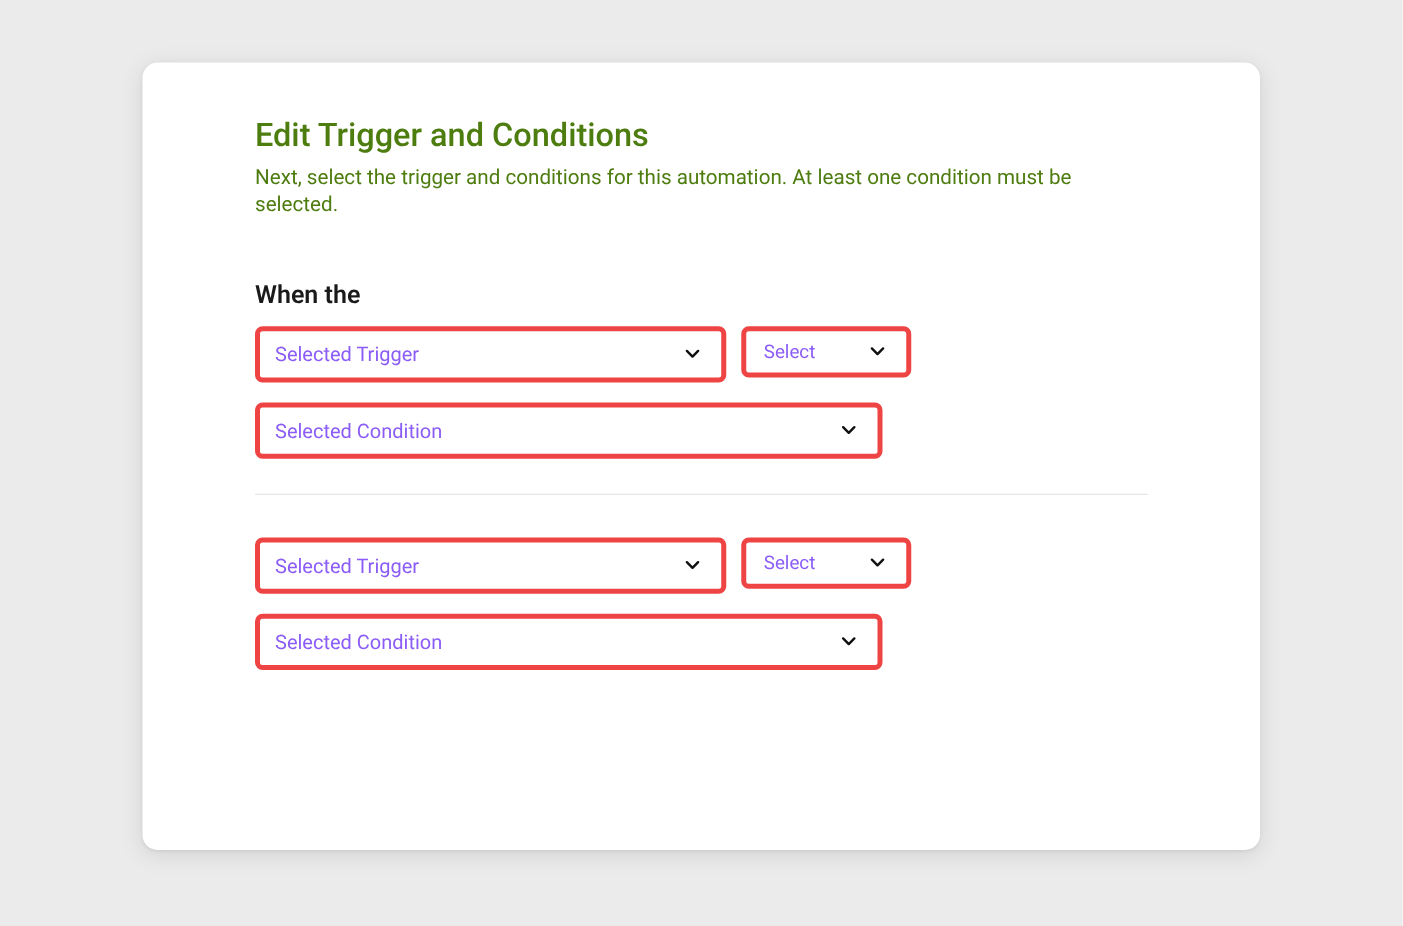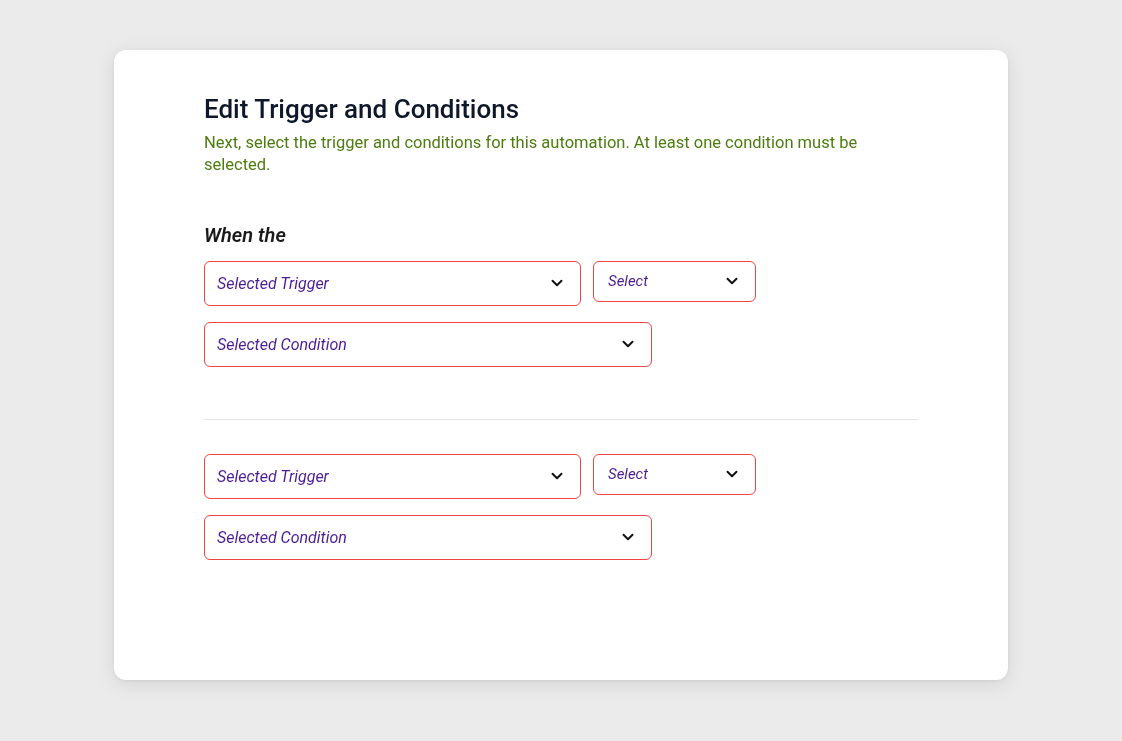--- a/index.html
+++ b/index.html
@@ -21,35 +21,34 @@
       background: #ffffff;
       border-radius: 12px;
       width: 894px;
       min-height: 630px;
       padding: 44px 90px 40px 90px;
       box-shadow: 0 4px 20px rgba(0,0,0,0.10), 0 1px 3px rgba(0,0,0,0.06);
     }
     .card-title {
       font-size: 26px;
       font-weight: 500;
-      color: #0f172a;
+      color: #4d7c0f;
       margin-bottom: 8px;
     }
     .card-subtitle {
       font-size: 16.5px;
       font-weight: 400;
       color: #4d7c0f;
       line-height: 1.35;
       margin-bottom: 40px;
       max-width: 700px;
     }
     .section {
       padding-top: 6px;
-      padding-bottom: 36px;
-      font-style: italic;
+      padding-bottom: 12px;
     }
     .section + .divider {
       border: none;
       border-top: 1px solid #e5e5e5;
       margin: 0 0 28px 0;
     }
     .section-header {
       display: flex;
       align-items: center;
       justify-content: space-between;
@@ -73,39 +72,39 @@
     .row {
       display: flex;
       gap: 12px;
       margin-bottom: 16px;
     }
     .dropdown {
       display: flex;
       align-items: center;
       justify-content: space-between;
       background: #ffffff;
-      border: 1px solid #ef4444;
+      border: 4px solid #ef4444;
       border-radius: 6px;
       cursor: pointer;
-      color: #4c1d95;
+      color: #8b5cf6;
     }
     .dropdown.large {
       width: 377px;
       height: 45px;
       padding: 0 14px 0 12px;
       font-size: 16px;
     }
     .dropdown.small {
-      width: 163px;
+      width: 136px;
       height: 41px;
       padding: 0 14px 0 14px;
       font-size: 15px;
     }
     .dropdown.full {
-      width: 448px;
+      width: 502px;
       height: 45px;
       padding: 0 14px 0 12px;
       font-size: 16px;
     }
     .chevron {
       display: inline-flex;
       align-items: center;
       justify-content: center;
     }
     .chevron svg {

